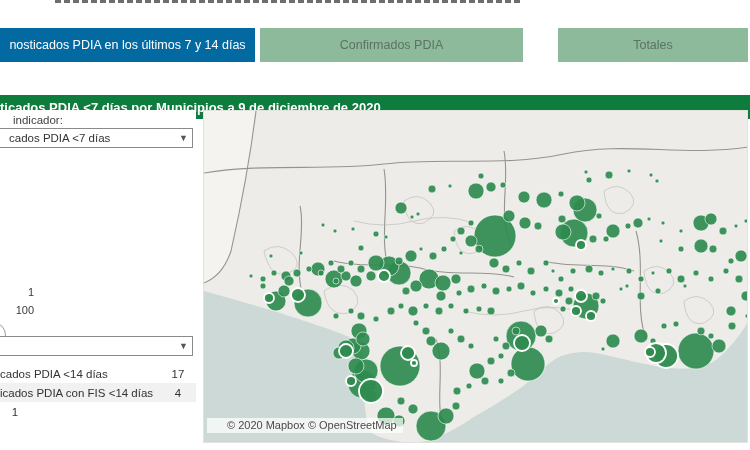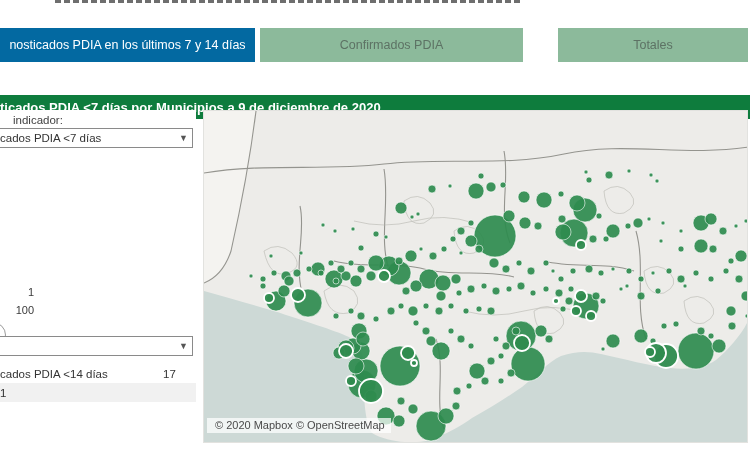--- a/index.html
+++ b/index.html
@@ -33,28 +33,28 @@
   .legend { position:absolute; left:0; top:168px; width:60px; height:80px; }
   .legend-num { position:absolute; width:34px; text-align:right; font-size:11px; color:#3a3a3a; }
   .legend-circle { position:absolute; left:-20px; top:44px; width:26px; height:26px;
     border:1px solid #9a9a9a; border-radius:50%; background:transparent; }
 
   .mini-table { position:absolute; left:0; top:254px; width:196px; }
   .mt-row { display:flex; align-items:center; height:19px; font-size:11.5px;
     color:#333; padding-right:3px; }
   .mt-row:nth-child(even) { background:#f1f1f1; }
   .mt-label { flex:1; white-space:nowrap; overflow:hidden; }
-  .mt-value { width:30px; text-align:left; }
+  .mt-value { width:30px; text-align:center; }
 
   
   .map { position:absolute; left:203px; top:110px; width:545px; height:333px;
     background:#edece9; border:1px solid #e2e2df; overflow:hidden; }
   .map svg { display:block; }
   .attribution { position:absolute; left:3px; bottom:9px; background:rgba(255,255,255,0.72);
-    font-size:11px; color:#4a4a4a; padding:1px 6px 2px 8px; white-space:nowrap;margin-top:12px; }
+    font-size:11px; color:#4a4a4a; padding:1px 6px 2px 20px; white-space:nowrap;margin-top:12px; }
 </style>
 </head>
 <body>
 
 <div class="stage">
 
   <div class="top-dash"></div>
 
   <div class="tab tab-active" style="left:0; width:255px;">
     <span>nosticados PDIA en los últimos 7 y 14 días</span>
@@ -65,21 +65,21 @@
   <div class="tab tab-inactive" style="left:558px; width:190px;">
     <span>Totales</span>
   </div>
 
   <div class="title-bar">
     <span>ticados PDIA &lt;7 días por Municipios a 9 de diciembre de 2020</span>
   </div>
 
   <div class="sidebar">
     <div class="sb-label" style="top:4px;">indicador:</div>
-    <div class="dropdown" style="top:18px;">
+    <div class="dropdown" style="top:18px;padding-left:9px;">
       <span class="dd-value">cados PDIA &lt;7 días</span>
       <span class="dd-caret">▼</span>
     </div>
 
     <div class="legend">
       <div class="legend-circle"></div>
       <div class="legend-num" style="top:8px;">1</div>
       <div class="legend-num" style="top:26px;">100</div>
       <div class="legend-num" style="top:60px;">200</div>
       <div class="legend-num" style="top:62px;">322</div>
@@ -87,20 +87,24 @@
 
     <div class="dropdown" style="top:226px;">
       <span class="dd-value"></span>
       <span class="dd-caret">▼</span>
     </div>
 
     <div class="mini-table">
       <div class="mt-row">
         <span class="mt-label">cados PDIA &lt;14 días</span>
         <span class="mt-value">17</span>
+      </div>
+      <div class="mt-row">
+        <span class="mt-label">icados PDIA con FIS &lt;14 días</span>
+        <span class="mt-value">4</span>
       </div>
       <div class="mt-row">
         <span class="mt-value">1</span>
       </div>
     </div>
   </div>
 
   <div class="map">
     <svg id="map-svg" width="545" height="333" viewBox="0 0 545 333">
       <rect id="land-base" x="0" y="0" width="545" height="333" fill="#edece9"></rect>

